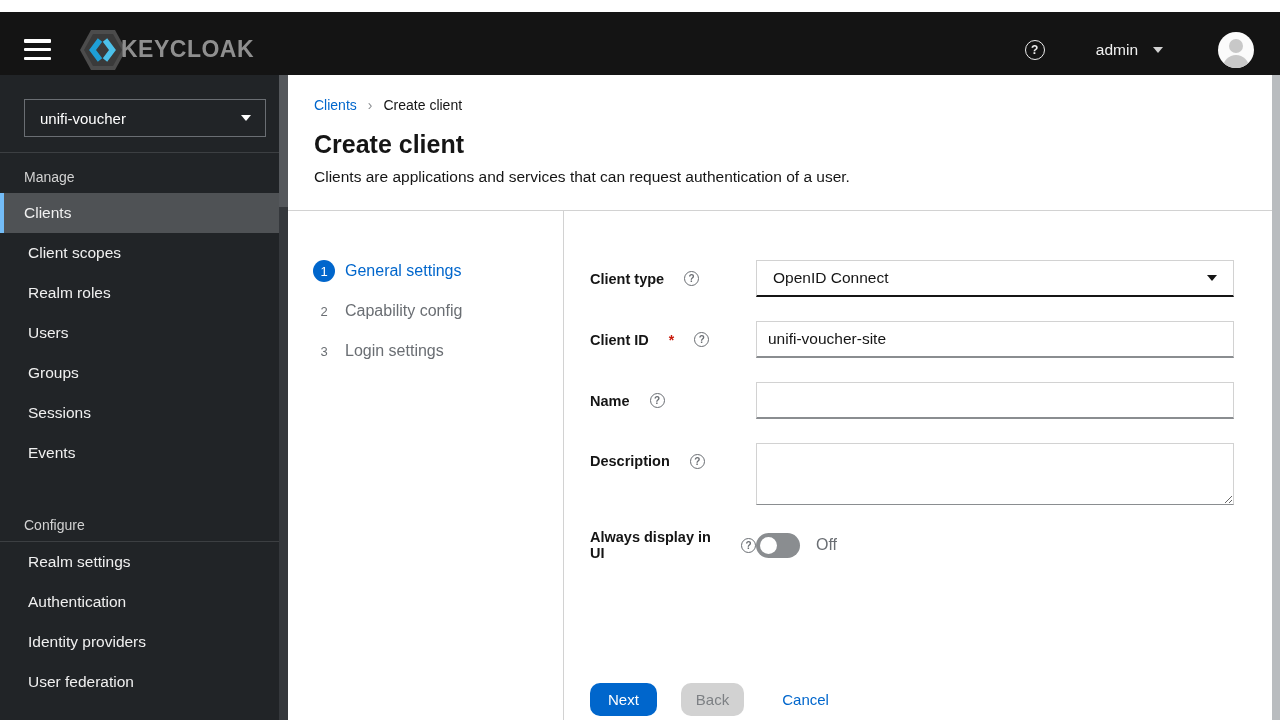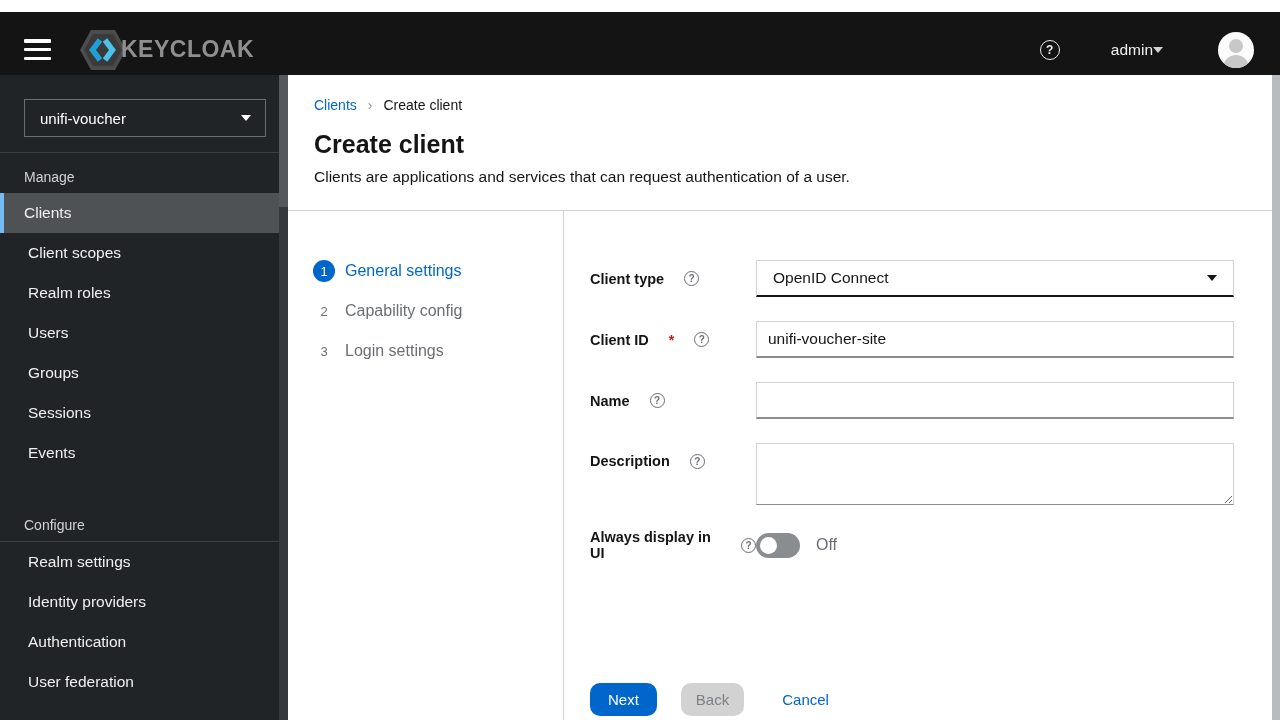--- a/index.html
+++ b/index.html
@@ -11,21 +11,21 @@
               display:flex; align-items:center; padding:0 26px 0 24px; }
   .hamburger { width:27px; height:21px; display:flex; flex-direction:column; justify-content:space-between;
                background:none; border:none; cursor:pointer; margin-right:27px; }
   .hamburger span { display:block; height:3.5px; background:#fff; border-radius:1px; }
   .brand { display:flex; align-items:center; cursor:pointer; }
   .brand svg { width:50px; height:44px; display:block; }
   .brand-text { font-size:23px; font-weight:bold; color:#8f8f8f; letter-spacing:.5px; margin-left:-7px; }
   .masthead-right { margin-left:auto; display:flex; align-items:center; }
   .mast-help { width:20px; height:20px; border:1.5px solid #ededed; border-radius:50%; color:#ededed;
                display:flex; align-items:center; justify-content:center; font-size:12px; font-weight:bold; cursor:pointer; }
-  .user-menu { display:flex; align-items:center; margin-left:51px; cursor:pointer; }
+  .user-menu { display:flex; align-items:center; gap:15px; margin-left:51px; cursor:pointer; }
   .user-name { color:#f0f0f0; font-size:15.5px; }
   .caret-down { width:0; height:0; border-left:5.5px solid transparent; border-right:5.5px solid transparent;
                 border-top:6.5px solid #d2d2d2; }
   .avatar { width:36px; height:36px; border-radius:50%; background:#fbfbfb; margin-left:55px;
             position:relative; overflow:hidden; cursor:pointer; }
   .avatar i { position:absolute; top:7px; left:11px; width:14px; height:14px; border-radius:50%; background:#c8c8c8; }
   .avatar b { position:absolute; top:23px; left:5px; width:26px; height:16px; border-radius:13px 13px 0 0; background:#c8c8c8; }
 
   
   .sidebar { position:absolute; top:75px; left:0; width:288px; height:645px; background:#212427; color:#fff; }
@@ -144,22 +144,22 @@
           <li class="nav-item">Groups</li>
           <li class="nav-item">Sessions</li>
           <li class="nav-item">Events</li>
         </ul>
       </div>
       <div class="nav-section">
         <div class="nav-section-title">Configure</div>
         <div class="nav-section-divider"></div>
         <ul class="nav-list">
           <li class="nav-item">Realm settings</li>
+          <li class="nav-item">Authentication</li>
           <li class="nav-item">Identity providers</li>
-          <li class="nav-item">Authentication</li>
           <li class="nav-item">User federation</li>
         </ul>
       </div>
     </nav>
   <div class="side-scroll">
     <div class="side-scroll-thumb"></div>
   </div>
 </aside>
 
 <main class="main">

